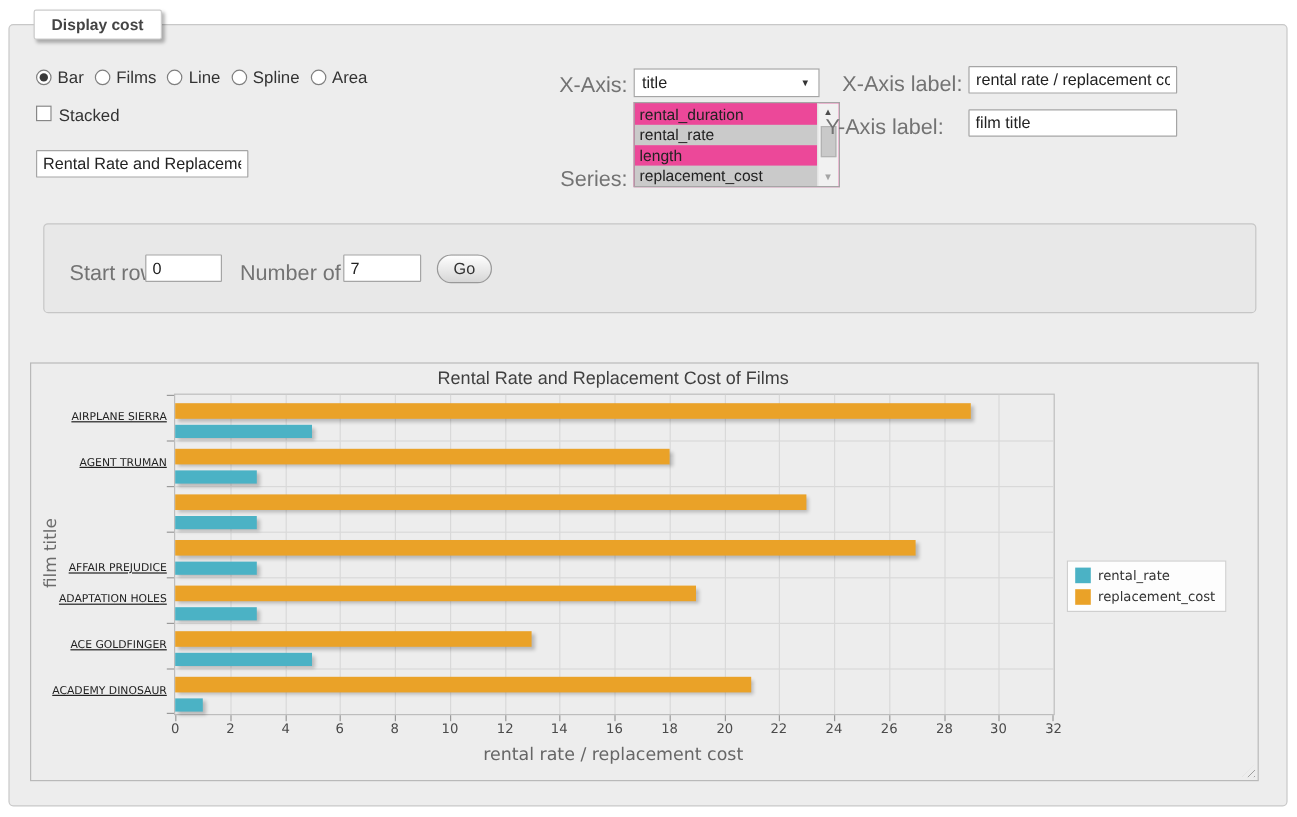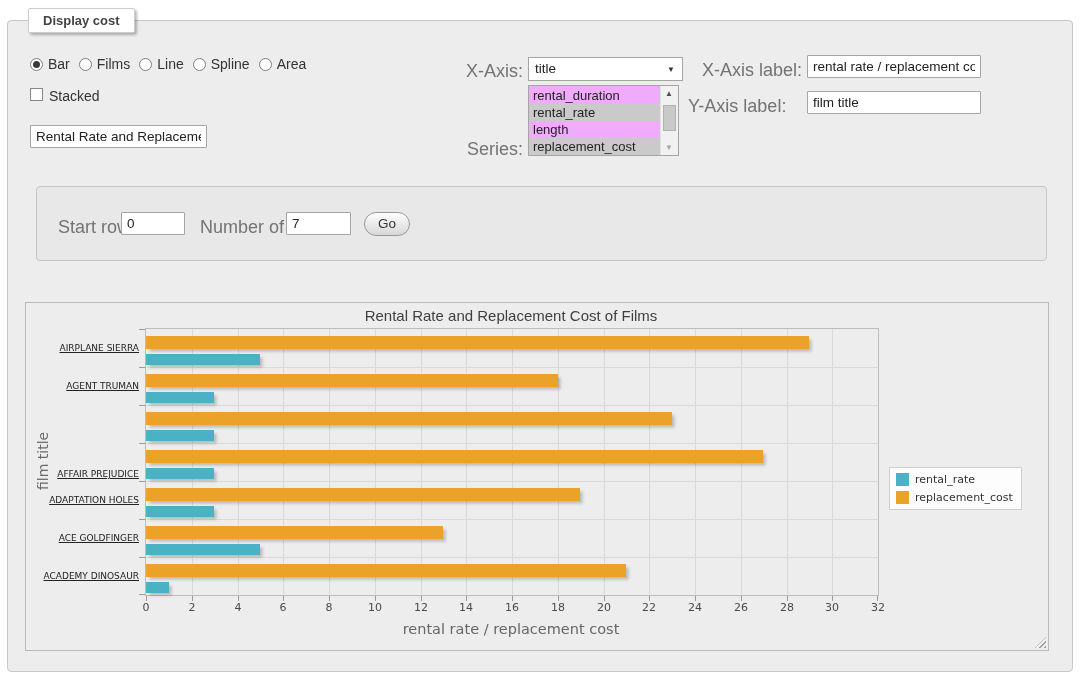--- a/index.html
+++ b/index.html
@@ -30,21 +30,21 @@
     position:absolute;box-sizing:border-box;height:23px;border:1px solid #a5a5a5;border-radius:1px;
     background:#fff;font-family:inherit;font-size:13.5px;color:#222;padding:2px 5px;
   }
   
   .select-box{
     position:absolute;left:528px;top:57px;width:155px;height:24px;background:#fff;
     border:1px solid #a5a5a5;box-sizing:border-box;font-size:13.5px;color:#222;padding:3px 6px;cursor:default;
   }
   .select-arrow{position:absolute;right:7px;top:7px;font-size:8px;color:#333;}
   
-  .listbox{position:absolute;left:528px;top:85px;width:151px;height:71px;background:#f0abfc;border:1px solid #a5a5a5;box-sizing:border-box;overflow:hidden;}
+  .listbox{position:absolute;left:528px;top:85px;width:172px;height:71px;background:#ec4899;border:1px solid #a5a5a5;box-sizing:border-box;overflow:hidden;}
   .opts{position:absolute;left:0;top:1px;right:17px;}
   .opt{height:17px;line-height:17px;padding-left:4px;font-size:13px;color:#222;white-space:nowrap;}
   .opt.selected{background:#cacaca;}
   .scrollbar{position:absolute;right:0;top:0;width:17px;bottom:0;background:#f1f1f1;border-left:1px solid #e2e2e2;}
   .sb-up,.sb-down{position:absolute;left:0;width:16px;text-align:center;font-size:8px;}
   .sb-up{top:3px;color:#4d4d4d;}
   .sb-down{bottom:3px;color:#a5a5a5;}
   .sb-thumb{position:absolute;left:2px;top:19px;width:11px;height:24px;background:#c9c9c9;border:1px solid #b2b2b2;}
   
   .rows-panel{position:absolute;left:36px;top:186px;width:1011px;height:75px;background:#e8e8e8;border:1px solid #c6c6c6;border-radius:4px;box-sizing:border-box;}

